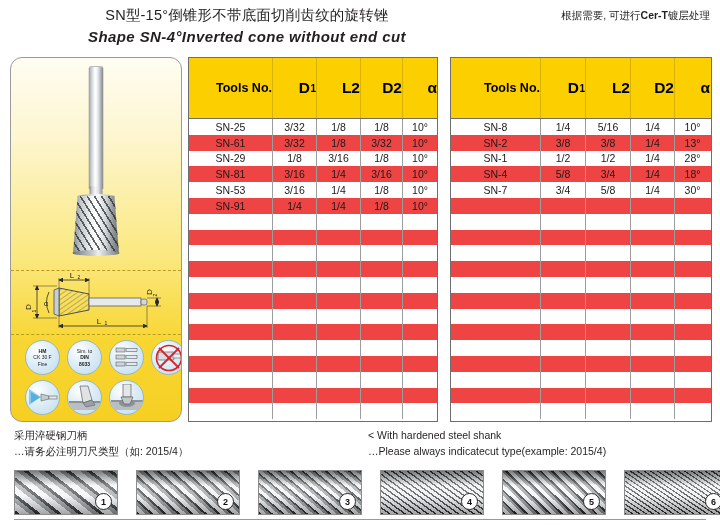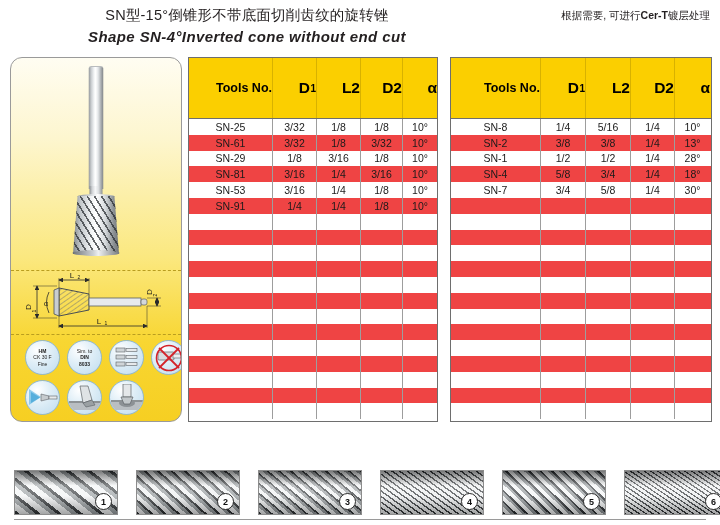--- a/index.html
+++ b/index.html
@@ -578,20 +578,28 @@
         <div class="trow">
           <div class="td c0">&nbsp;</div>
           <div class="td c1">&nbsp;</div>
           <div class="td c2">&nbsp;</div>
           <div class="td c3">&nbsp;</div>
           <div class="td c4">&nbsp;</div>
         </div>
       </div>
   </div>
 
+  <div class="note note-left">
+    <div>采用淬硬钢刀柄</div>
+    <div>…请务必注明刀尺类型（如: 2015/4）</div>
+  </div>
+  <div class="note note-right">
+    <div>&lt; With hardened steel shank</div>
+    <div>…Please always indicatecut type(example: 2015/4)</div>
+  </div>
 
   <div class="strip" id="swatch-strip">
       <div class="sw" style="left: 14px;">
         <i style="background: repeating-linear-gradient(38deg, rgb(47, 51, 54) 0px, rgb(47, 51, 54) 3px, rgb(242, 244, 245) 3px, rgb(242, 244, 245) 9px, rgb(154, 160, 163) 9px, rgb(154, 160, 163) 13px), repeating-linear-gradient(-44deg, rgba(30, 34, 38, 0.55) 0px, rgba(30, 34, 38, 0.55) 2px, rgba(255, 255, 255, 0.1) 2px, rgba(255, 255, 255, 0.1) 10px);"></i>
         <i style="background: linear-gradient(rgba(0, 0, 0, 0.5) 0%, rgba(255, 255, 255, 0.42) 34%, rgba(255, 255, 255, 0.3) 58%, rgba(0, 0, 0, 0.32) 100%);"></i>
         <div class="num">1</div>
       </div>
       <div class="sw" style="left: 136px;">
         <i style="background: repeating-linear-gradient(42deg, rgb(38, 41, 44) 0px, rgb(38, 41, 44) 2px, rgb(238, 240, 241) 2px, rgb(238, 240, 241) 6px, rgb(143, 149, 152) 6px, rgb(143, 149, 152) 9px);"></i>
         <i style="background: linear-gradient(rgba(0, 0, 0, 0.5) 0%, rgba(255, 255, 255, 0.42) 34%, rgba(255, 255, 255, 0.3) 58%, rgba(0, 0, 0, 0.32) 100%);"></i>

